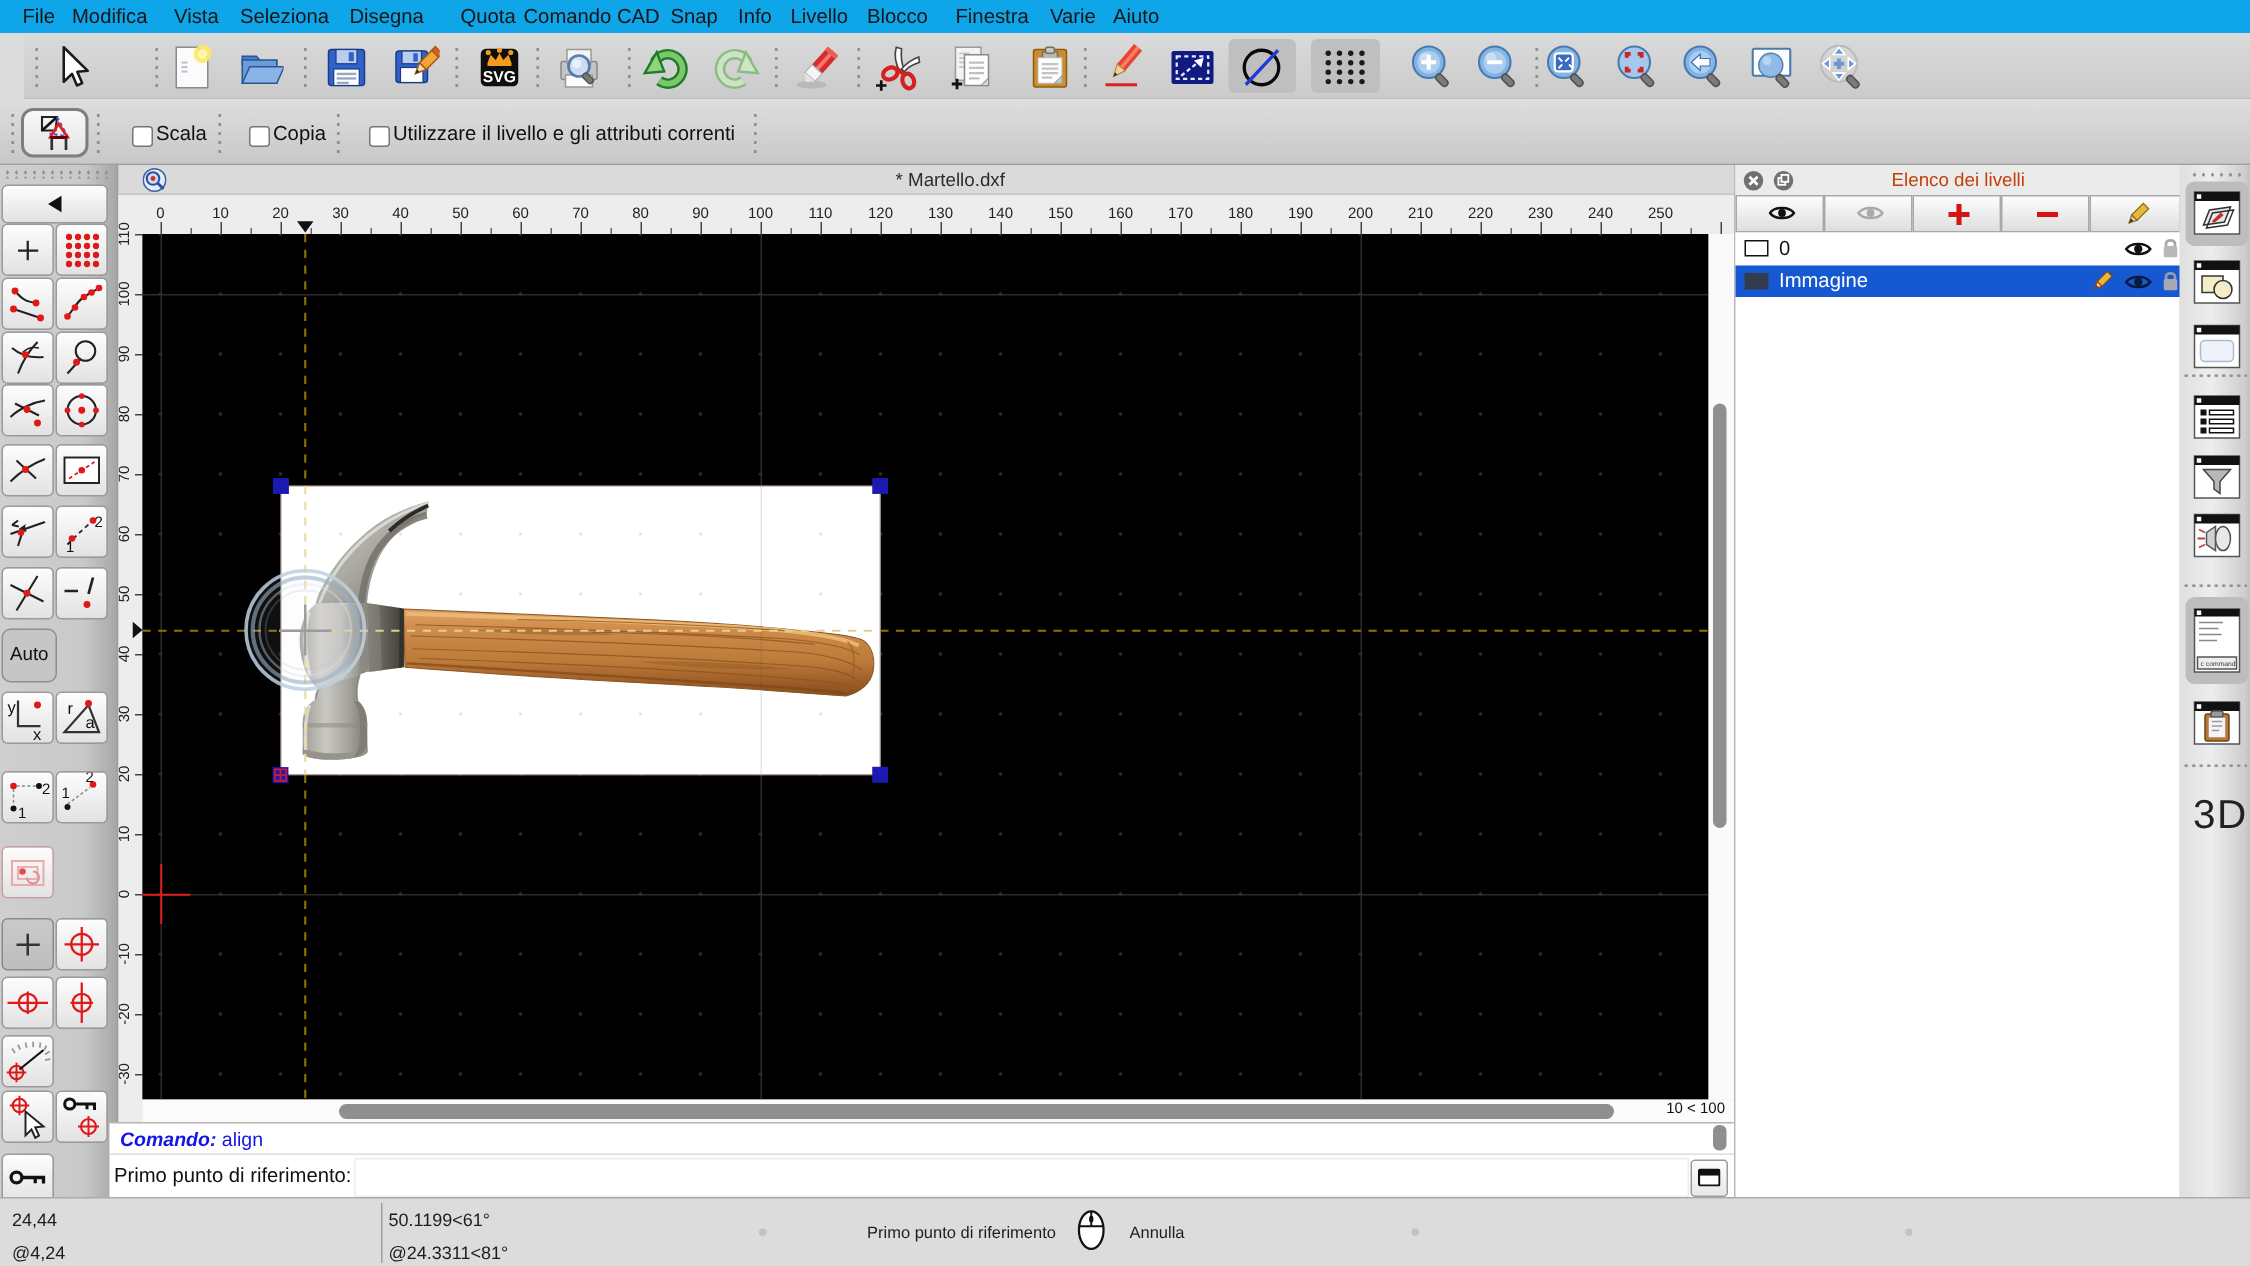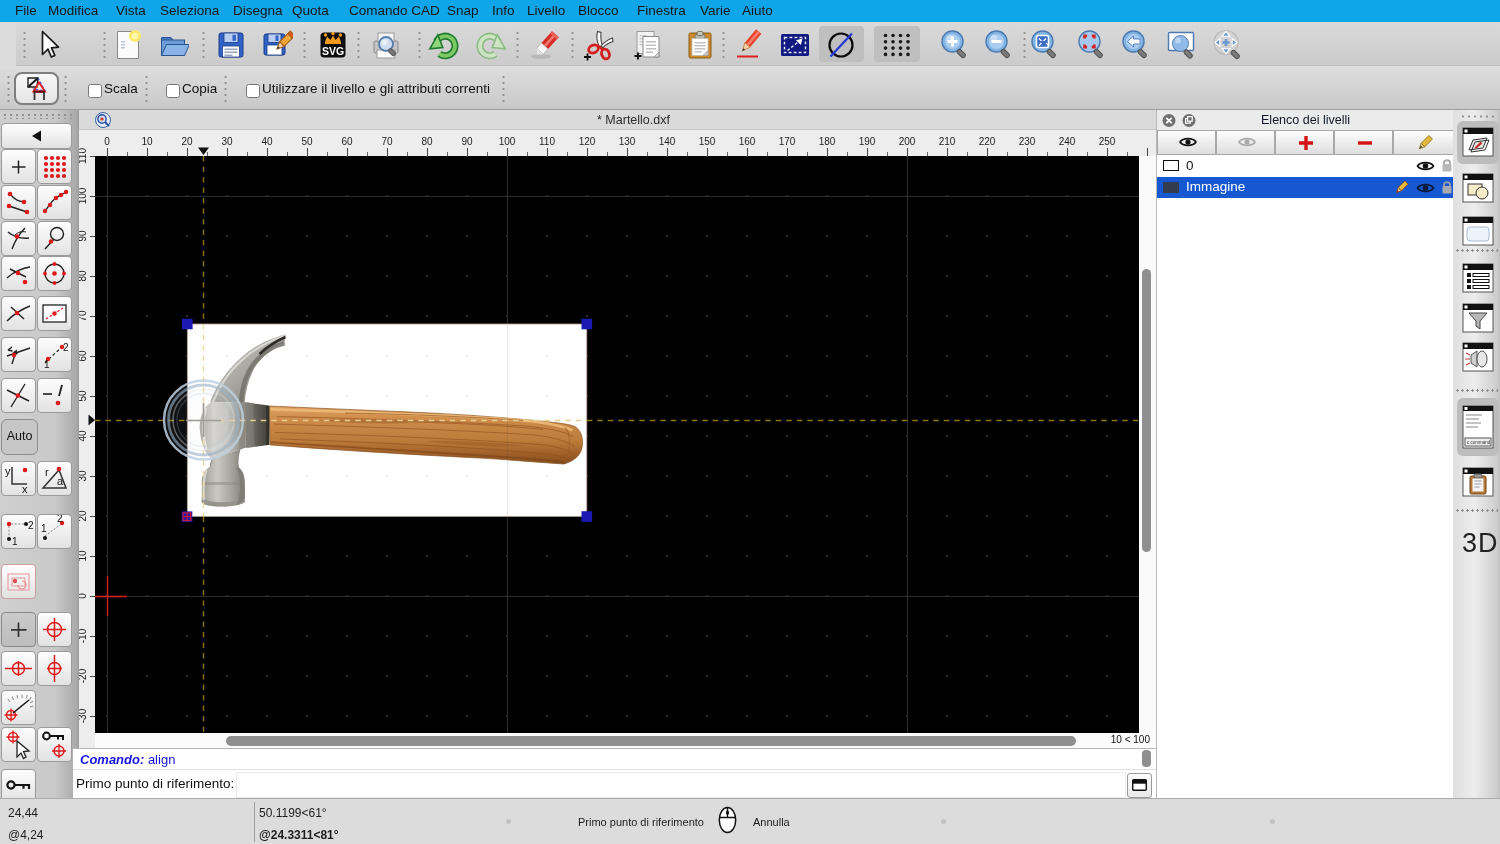--- a/index.html
+++ b/index.html
@@ -48,21 +48,21 @@
   .dsel{position:absolute;left:4px;width:42px;background:#bdbdbd;border-radius:6px;}
 </style>
 </head>
 <body>
 <div id="menubar" class="abs">
 <span class="mi" style="left:15px">File</span>
 <span class="mi" style="left:48px">Modifica</span>
 <span class="mi" style="left:116px">Vista</span>
 <span class="mi" style="left:160px">Seleziona</span>
 <span class="mi" style="left:233px">Disegna</span>
-<span class="mi" style="left:292px">Quota</span>
+<span class="mi" style="left:307px">Quota</span>
 <span class="mi" style="left:349px">Comando CAD</span>
 <span class="mi" style="left:447px">Snap</span>
 <span class="mi" style="left:492px">Info</span>
 <span class="mi" style="left:527px">Livello</span>
 <span class="mi" style="left:578px">Blocco</span>
 <span class="mi" style="left:637px">Finestra</span>
 <span class="mi" style="left:700px">Varie</span>
 <span class="mi" style="left:742px">Aiuto</span>
 </div>
 <div id="tb1" class="abs">
@@ -718,42 +718,42 @@
 <div style="position:absolute;left:1054px;top:3px;width:25px;height:25px;background:linear-gradient(#fdfdfd,#e8e8e8);border:1px solid #9a9a9a;border-radius:3px;box-sizing:border-box;"><svg style="margin:4.5px 0 0 4px" width="15" height="12" viewBox="0 0 15 12">
         <rect x="0.7" y="0.7" width="13.6" height="10.6" rx="1" fill="#fff" stroke="#111" stroke-width="1.4"></rect>
         <rect x="0.7" y="0.7" width="13.6" height="4" fill="#111"></rect>
       </svg></div>
 </div>
 <div id="statusbar" class="abs">
 <span class="st" style="left:8px;top:7px;">24,44</span>
 <span class="st" style="left:8px;top:29px;">@4,24</span>
 <div style="position:absolute;left:254px;top:3px;width:1px;height:40px;background:#9f9f9f;"></div>
 <span class="st" style="left:259px;top:7px;">50.1199&lt;61°</span>
-<span class="st" style="left:259px;top:29px;font-weight:bold;">@24.3311&lt;81°</span>
+<span class="st" style="left:259px;top:29px;">@24.3311&lt;81°</span>
 <div style="position:absolute;left:506px;top:20px;width:5px;height:5px;border-radius:3px;background:#c2c2c2;"></div>
 <span class="st2" style="left:578px;top:17px;">Primo punto di riferimento</span>
 <svg style="position:absolute;left:718px;top:7px;" width="19" height="28" viewBox="0 0 19 28">
       <ellipse cx="9.5" cy="14" rx="8.2" ry="12.5" fill="#fff" stroke="#111" stroke-width="1.5"></ellipse>
       <path d="M9.5 1.8 V11 M1.5 11.5 H17.5" stroke="#111" stroke-width="1.3" fill="none"></path>
       <rect x="8.1" y="4.5" width="2.8" height="4.5" rx="1.4" fill="#111"></rect>
     </svg>
 <span class="st2" style="left:753px;top:17px;">Annulla</span>
 <div style="position:absolute;left:941px;top:20px;width:5px;height:5px;border-radius:3px;background:#c2c2c2;"></div>
 <div style="position:absolute;left:1270px;top:20px;width:5px;height:5px;border-radius:3px;background:#c2c2c2;"></div>
 </div>
 <div id="rpanel" class="abs">
 <div id="rtitle">
  <svg style="position:absolute;left:5px;top:3px;" width="36" height="15" viewBox="0 0 36 15">
         <circle cx="7" cy="7.5" r="6.5" fill="#707070"></circle>
         <path d="M4.3 4.8 L9.7 10.2 M9.7 4.8 L4.3 10.2" stroke="#fff" stroke-width="1.8"></path>
         <circle cx="27" cy="7.5" r="6.5" fill="#707070"></circle>
         <rect x="23.6" y="5.6" width="4.6" height="4.6" fill="none" stroke="#fff" stroke-width="1.2"></rect>
         <rect x="25.6" y="3.6" width="4.6" height="4.6" fill="#707070" stroke="#fff" stroke-width="1.2"></rect>
       </svg>
- <span style="position:absolute;left:0;top:3px;width:297px;text-align:center;font-size:12.5px;color:#0f172a;">Elenco dei livelli</span>
+ <span style="position:absolute;left:0;top:3px;width:297px;text-align:center;font-size:12.5px;color:#c2410c;">Elenco dei livelli</span>
 </div>
 <div id="rbtns">
  <div class="rb" style="left:0px"><svg style="margin:4px 0 0 21px" width="18" height="14" viewBox="0 0 18 14">
           <path d="M1 7 C4 2.5 14 2.5 17 7 C14 11.5 4 11.5 1 7 Z" fill="none" stroke="#111" stroke-width="1.6"></path>
           <circle cx="9" cy="7" r="2.6" fill="#111"></circle>
         </svg></div>
  <div class="rb" style="left:59px"><svg style="margin:4px 0 0 21px" width="18" height="14" viewBox="0 0 18 14">
           <path d="M1 7 C4 2.5 14 2.5 17 7 C14 11.5 4 11.5 1 7 Z" fill="none" stroke="#aaa" stroke-width="1.6"></path>
           <circle cx="9" cy="7" r="2.6" fill="#aaa"></circle>
         </svg></div>

